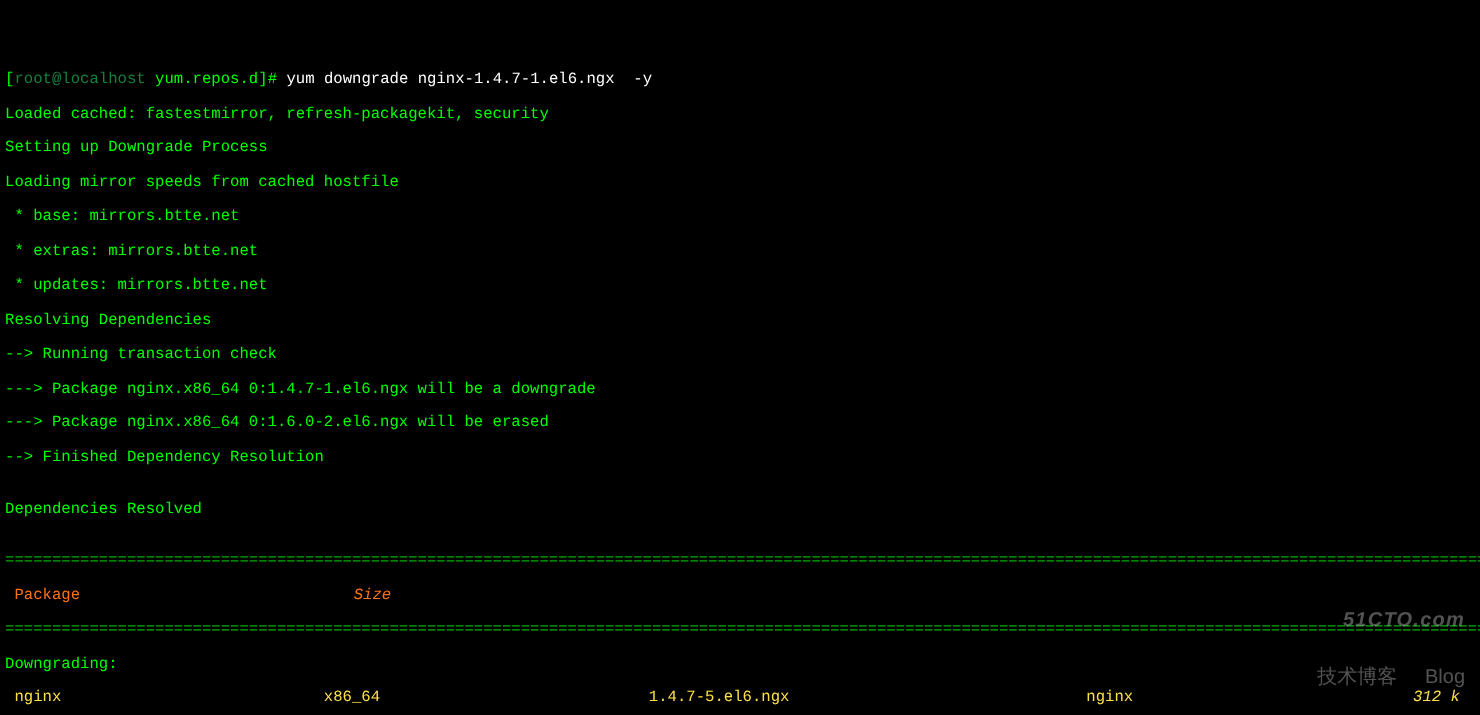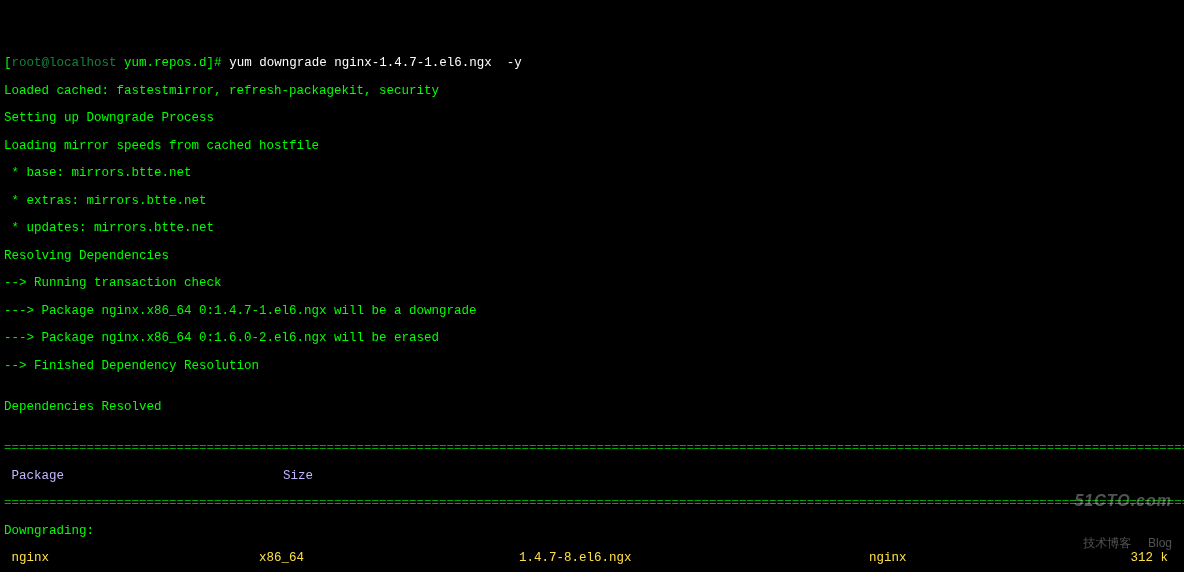--- a/index.html
+++ b/index.html
@@ -15,40 +15,40 @@
     box-sizing: border-box;
     overflow: hidden;
     position: relative;
     white-space: pre;
   }
   .line { display: block; }
   .prompt-user { color: #15803d; font-family: Liberation Mono, monospace; }
   .prompt-host { color: #00ff00; }
   .cmd { color: #ffffff; }
   .rule { color: #00aa00; letter-spacing: 0px; }
-  .hdr { color: #c4b5fd; display:flex; }
+  .hdr { color: #f97316; display:flex; }
   .hdr span { display:inline-block; }
   .row { color:#fde047; display:flex; }
   .row span { display:inline-block; }
   .c-pkg { width: 255px; }
   .c-arch { width: 260px; }
   .c-ver { width: 350px; }
   .c-repo { width: 245px; }
-  .c-size { width: 54px; text-align: right; }
+  .c-size { width: 54px; text-align: right; font-style: italic; }
   .watermark {
     position:absolute;
     right:12px;
     bottom:8px;
     color:#cccccc;
     opacity:0.4;
     font-family: Arial, sans-serif;
     text-align:right;
   }
   .watermark .big { font-size:16px; font-weight:bold; font-style:italic; letter-spacing:1px; }
-  .watermark .small { font-size:12px; }
+  .watermark .small { font-size:16px; }
 </style>
 </head>
 <body>
 
 
 
 <span class="line"><span class="prompt-host">[</span><span class="prompt-user">root</span><span class="prompt-user">@</span><span class="prompt-user">localhost</span><span class="prompt-host"> </span><span class="prompt-host">yum.repos.d</span><span class="prompt-host">]</span><span class="prompt-host">#</span><span class="cmd"> </span><span class="cmd">yum downgrade nginx-1.4.7-1.el6.ngx  -y</span></span>
 <span class="line">Loaded cached: fastestmirror, refresh-packagekit, security</span>
 <span class="line">Setting up Downgrade Process</span>
 <span class="line">Loading mirror speeds from cached hostfile</span>
@@ -60,21 +60,21 @@
 <span class="line">---&gt; Package nginx.x86_64 0:1.4.7-1.el6.ngx will be a downgrade</span>
 <span class="line">---&gt; Package nginx.x86_64 0:1.6.0-2.el6.ngx will be erased</span>
 <span class="line">--&gt; Finished Dependency Resolution</span>
 <span class="line"></span>
 <span class="line">Dependencies Resolved</span>
 <span class="line"></span>
 <span class="line rule">========================================================================================================================================================================</span>
 <div class="hdr"><span class="c-pkg"> Package</span><span class="c-size">Size</span></div>
 <span class="line rule">========================================================================================================================================================================</span>
 <span class="line">Downgrading:</span>
-<div class="row"><span class="c-pkg"> nginx</span><span class="c-arch">x86_64</span><span class="c-ver">1.4.7-8.el6.ngx</span><span class="c-repo">nginx</span><span class="c-size">312 k</span></div>
+<div class="row"><span class="c-pkg"> nginx</span><span class="c-arch">x86_64</span><span class="c-ver">1.4.7-5.el6.ngx</span><span class="c-repo">nginx</span><span class="c-size">312 k</span></div>
 
 
 
 
 
 
 
 
 
 

